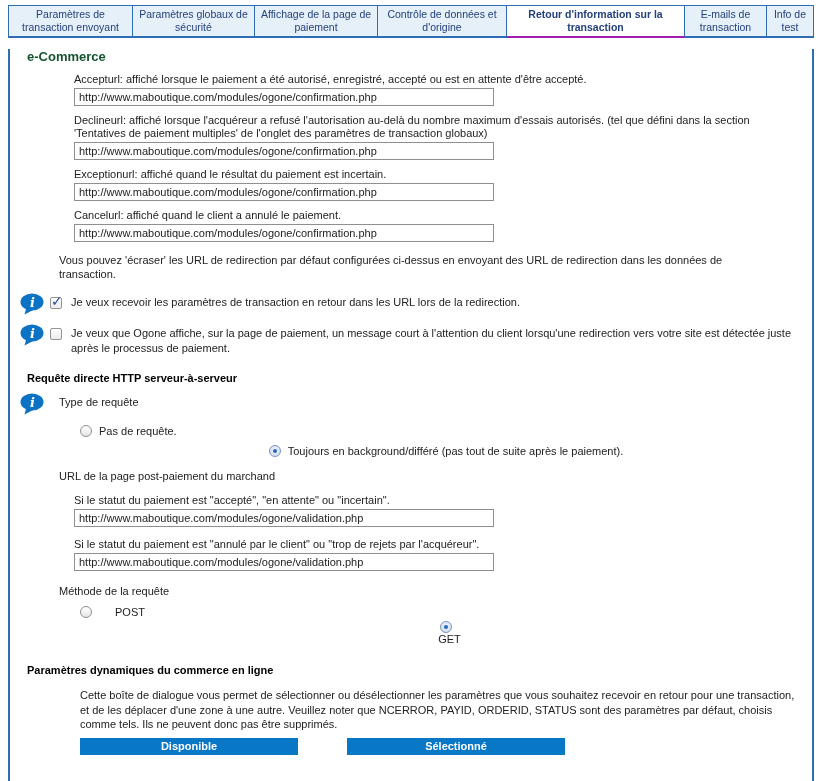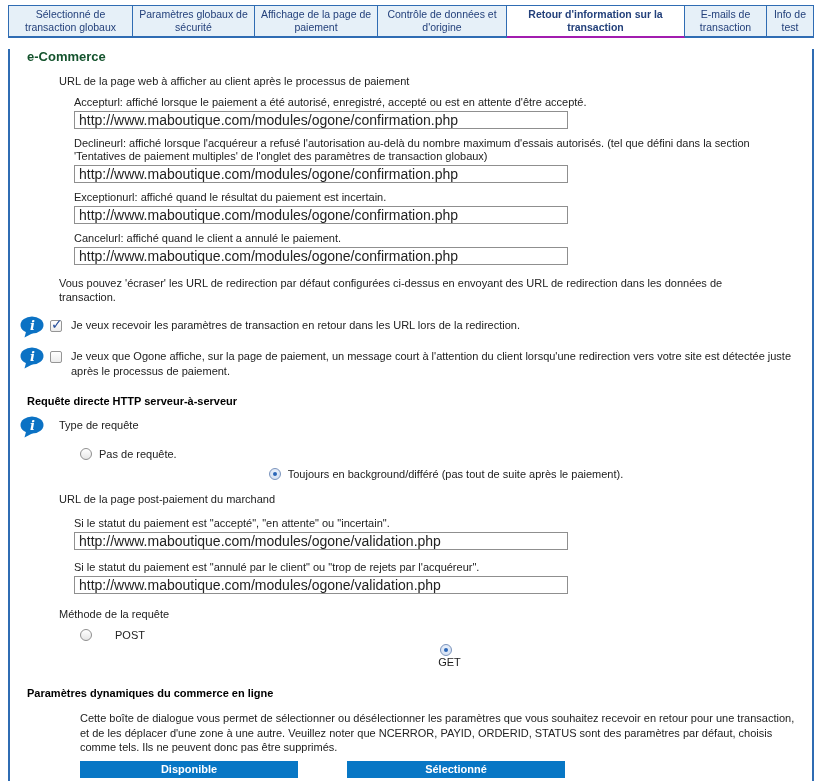--- a/index.html
+++ b/index.html
@@ -20,22 +20,22 @@
     height:737px; position:relative; }
 
   h1.page-title { font-size:13px; font-weight:bold; color:#14532d; margin:11px 0 0 17px; }
   h2.section { font-size:11px; font-weight:bold; color:#000; }
 
   .ind1 { margin-left:49px; }   
   .ind2 { margin-left:64px; }   
   .ind3 { margin-left:70px; }   
 
   .field-label { max-width:700px; line-height:1.18; }
-  input.url { display:block; width:494px; height:18px; border:1px solid #8f8f8f; background:#fff;
-    font-family:"Liberation Sans","DejaVu Sans",sans-serif; font-size:14px; color:#222;
+  input.url { display:block; width:420px; height:18px; border:1px solid #8f8f8f; background:#fff;
+    font-family:"Liberation Sans","DejaVu Sans",sans-serif; font-size:11px; color:#222;
     padding:1px 4px; margin-top:2px; }
 
   .note { max-width:720px; line-height:1.3; }
 
   
   .inforow { display:flex; align-items:flex-start; margin-left:10px; }
   .infoicon { flex:none; width:24px; height:22px; margin-top:-2px; }
   .inforow .cb { margin:2px 0 0 6px; }
   .inforow .txt { margin-left:9px; max-width:735px; line-height:1.35; }
 
@@ -58,35 +58,34 @@
   .listrow { display:flex; margin-left:70px; }
   .listbox { width:218px; }
   .listbox + .listbox { margin-left:49px; }
   .listhead { height:17px; background:#0877c5; color:#fff; font-weight:bold; font-size:11px;
     text-align:center; line-height:17px; cursor:default; }
 </style>
 </head>
 <body>
 
 <div class="tabbar">
-  <div class="tab t1">Sélectionné de transaction globaux</div>
+  <div class="tab t1">Paramètres de transaction envoyant</div>
   <div class="tab t2">Paramètres globaux de sécurité</div>
   <div class="tab t3">Affichage de la page de paiement</div>
   <div class="tab t4">Contrôle de données et d'origine</div>
   <div class="tab t5 on">Retour d'information sur la transaction</div>
   <div class="tab t6">E-mails de transaction</div>
   <div class="tab t7">Info de test</div>
 </div>
 
 <div class="content">
 
   <h1 class="page-title">e-Commerce</h1>
 
 
-  <div class="ind1" style="margin-top:11px;">URL de la page web à afficher au client après le processus de paiement</div>
 
   <div class="ind2 field-label" style="margin-top:9px;">Accepturl: affiché lorsque le paiement a été autorisé, enregistré, accepté ou est en attente d'être accepté.</div>
   <input class="url ind2" type="text" value="http://www.maboutique.com/modules/ogone/confirmation.php" style="">
 
   <div class="ind2 field-label" style="margin-top:8px;">Declineurl: affiché lorsque l'acquéreur a refusé l'autorisation au-delà du nombre maximum d'essais autorisés. (tel que défini dans la section 'Tentatives de paiement multiples' de l'onglet des paramètres de transaction globaux)</div>
   <input class="url ind2" type="text" value="http://www.maboutique.com/modules/ogone/confirmation.php" style="">
 
   <div class="ind2 field-label" style="margin-top:8px;">Exceptionurl: affiché quand le résultat du paiement est incertain.</div>
   <input class="url ind2" type="text" value="http://www.maboutique.com/modules/ogone/confirmation.php" style="">
 

